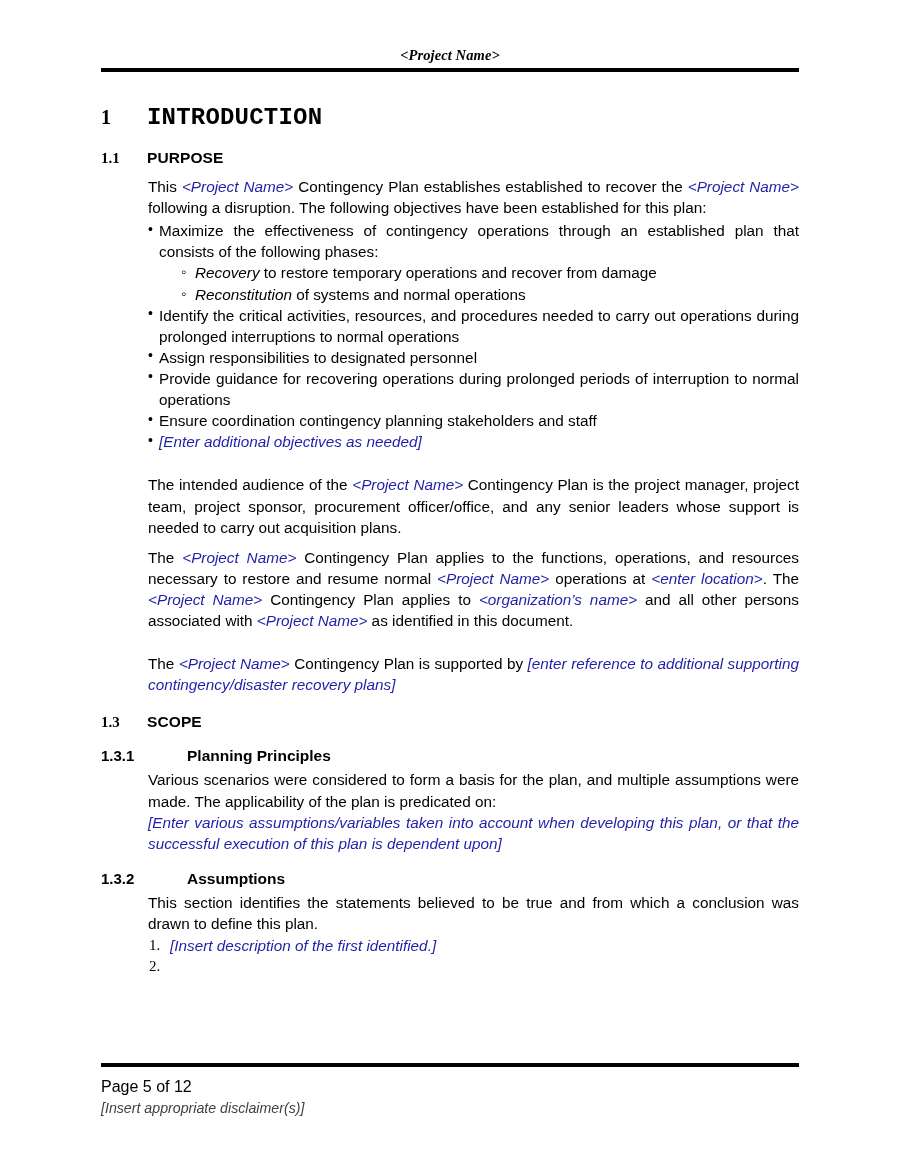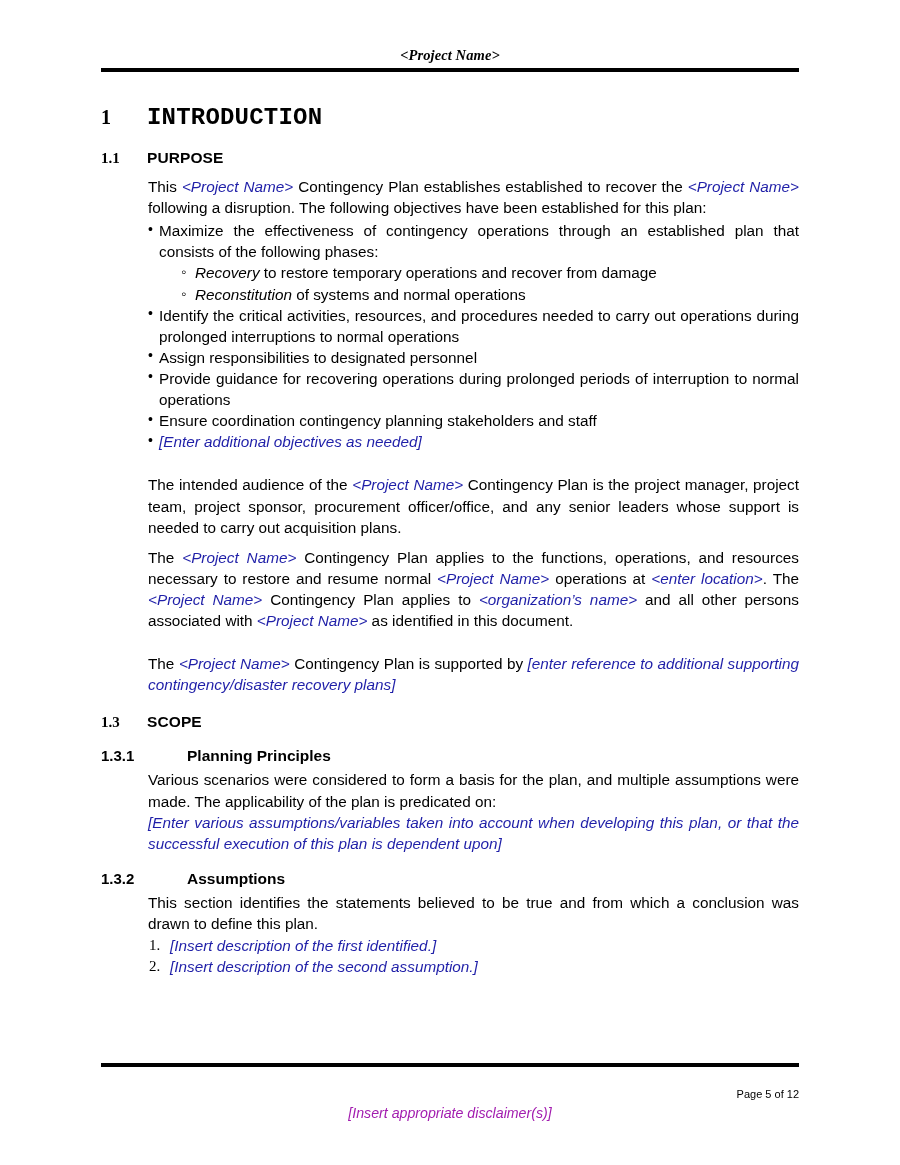--- a/index.html
+++ b/index.html
@@ -207,30 +207,29 @@
     left: 101px;
     top: 1063px;
     width: 698px;
   }
   .footer-rule {
     height: 4px;
     background: #000000;
     width: 698px;
   }
   .footer-line {
-    text-align: right;
-    font-size: 11px;
+    text-align: left;
+    font-size: 16px;
     line-height: 1.45;
-    margin-top: 20px;
+    margin-top: 8px;
   }
   .footer-disclaimer {
-    text-align: center;
     font-size: 14.2px;
     line-height: 1.45;
-    color: #a21caf;
+    color: #404040;
     font-style: italic;
   }
 </style>
 </head>
 <body>
 
 <div class="page">
 
   <div class="page-header">
     <div class="header-title">&lt;Project Name&gt;</div>
@@ -288,21 +287,21 @@
 
     <div class="h3">
       <span class="num">1.3.2</span>
       <span class="txt">Assumptions</span>
     </div>
 
     <p class="para tight">This section identifies the statements believed to be true and from which a conclusion was drawn to define this plan.</p>
 
     <ol class="numlist">
       <li><span class="marker">1.</span><span class="blue">[Insert description of the first identified.]</span></li>
-      <li><span class="marker">2.</span><span class="blue">[Insert description of the second assumption.]</span></li>
+      <li><span class="marker">2.</span></li>
     </ol>
 
   </div>
 
   <div class="page-footer">
     <div class="footer-rule"></div>
     <div class="footer-line">Page 5 of 12</div>
     <div class="footer-disclaimer">[Insert appropriate disclaimer(s)]</div>
   </div>
 

